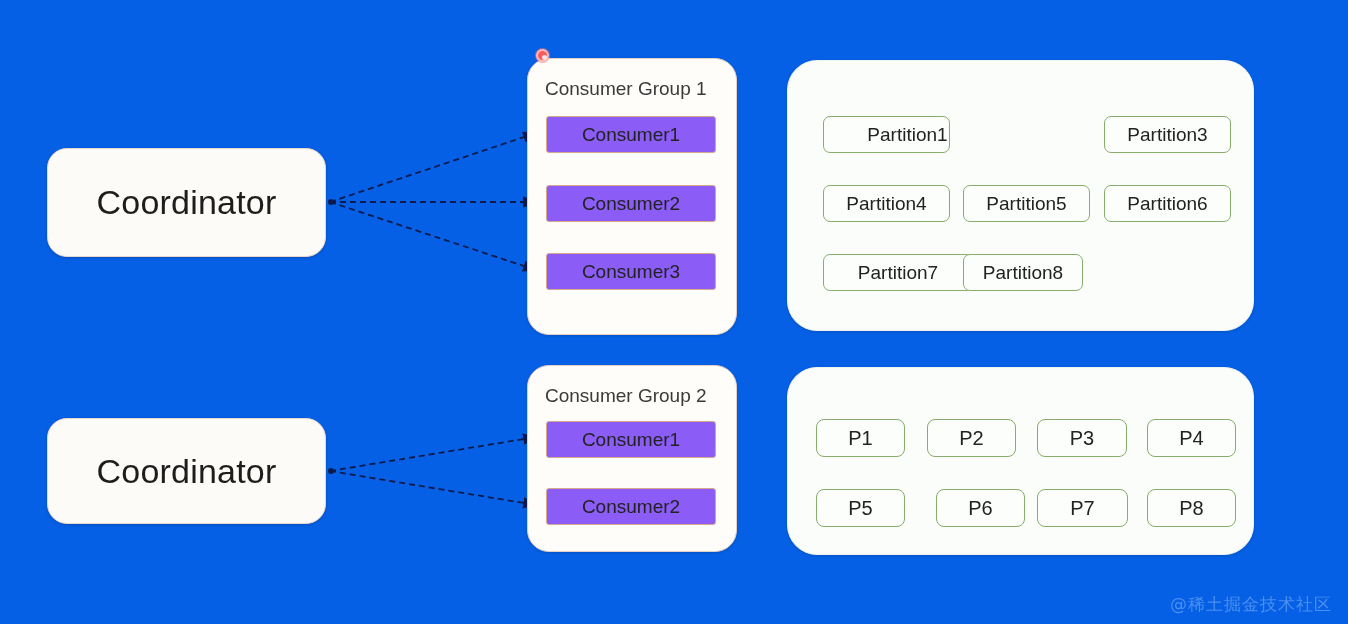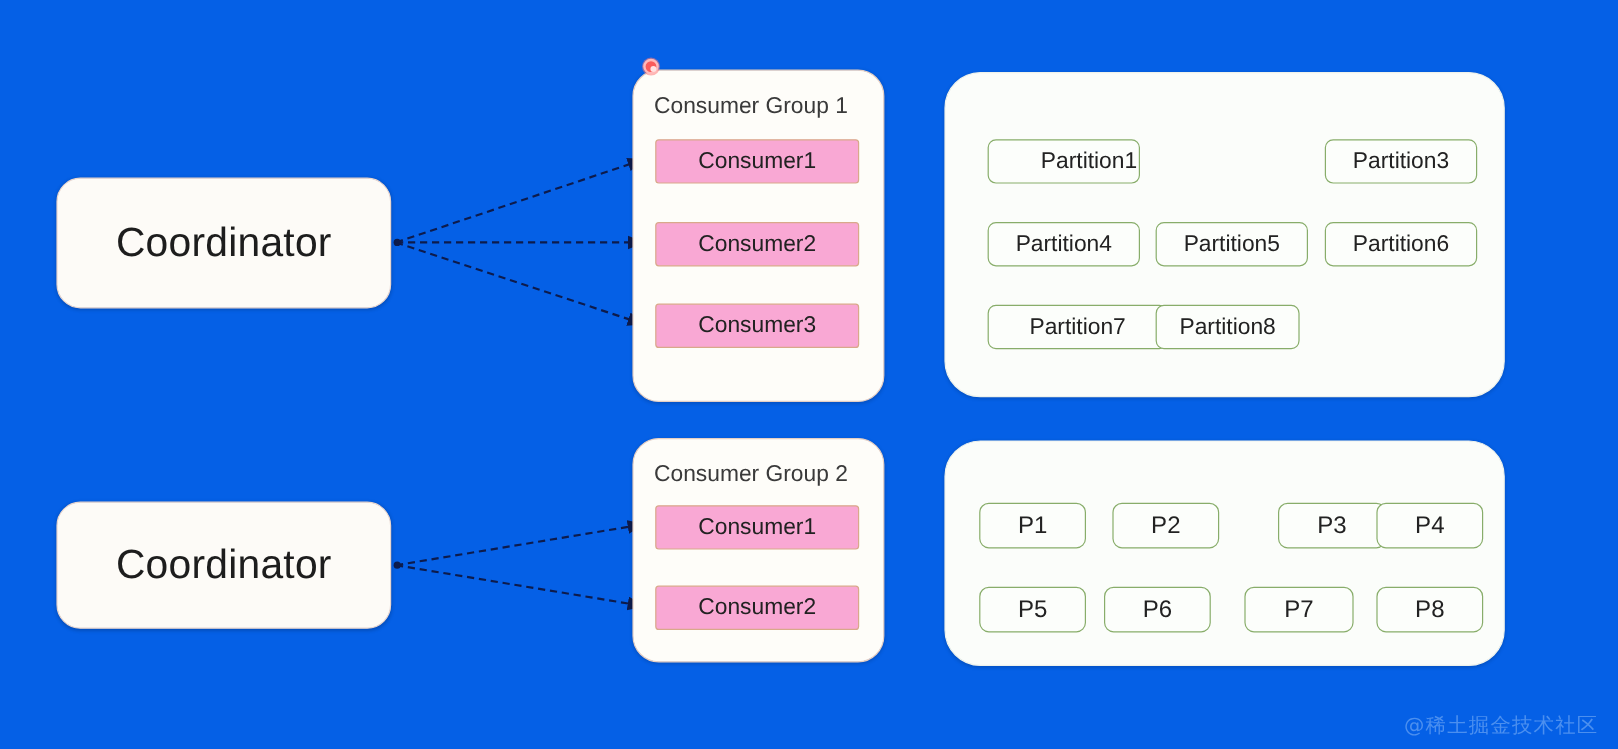--- a/index.html
+++ b/index.html
@@ -54,21 +54,21 @@
     position: absolute;
     color: #3a3a3a;
     font-size: 19px;
     line-height: 26px;
     left: 17px;
     right: 10px;
   }
 
   
   .consumer {
-    background: #f9a8d4;
+    background: #8b5cf6;
     border: 1px solid #d9a88a;
     border-radius: 3px;
     display: flex;
     align-items: center;
     justify-content: center;
     color: #222;
     font-size: 19px;
   }
 
   
@@ -210,31 +210,31 @@
   </div>
 
   <div class="abs panel partitions" style="left:787px; top:367px; width:467px; height:188px;">
 
     <div class="abs pchip" style="left:28px;  top:51px;  width:89px; height:38px;justify-content:center;">
       <span>P1</span>
     </div>
     <div class="abs pchip" style="left:139px; top:51px;  width:89px; height:38px;">
       <span>P2</span>
     </div>
-    <div class="abs pchip" style="left:249px; top:51px;  width:90px; height:38px;margin-left:28px;">
+    <div class="abs pchip" style="left:249px; top:51px;  width:90px; height:38px;">
       <span>P3</span>
     </div>
     <div class="abs pchip" style="left:359px; top:51px;  width:89px; height:38px;">
       <span>P4</span>
     </div>
 
     <div class="abs pchip" style="left:28px;  top:121px; width:89px; height:38px;">
       <span>P5</span>
     </div>
-    <div class="abs pchip" style="left:132px; top:121px; width:89px; height:38px;">
+    <div class="abs pchip" style="left:148px; top:121px; width:89px; height:38px;">
       <span>P6</span>
     </div>
     <div class="abs pchip" style="left:249px; top:121px; width:91px; height:38px;">
       <span>P7</span>
     </div>
     <div class="abs pchip" style="left:359px; top:121px; width:89px; height:38px;">
       <span>P8</span>
     </div>
   </div>
 

